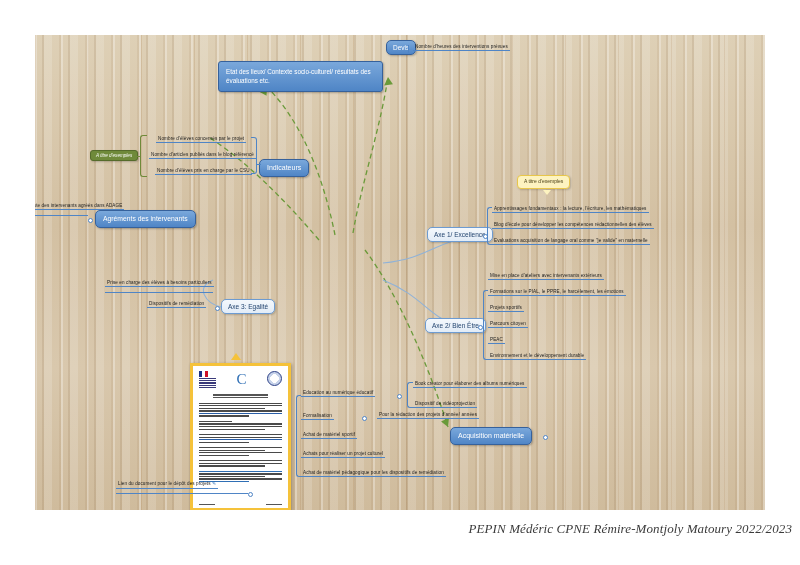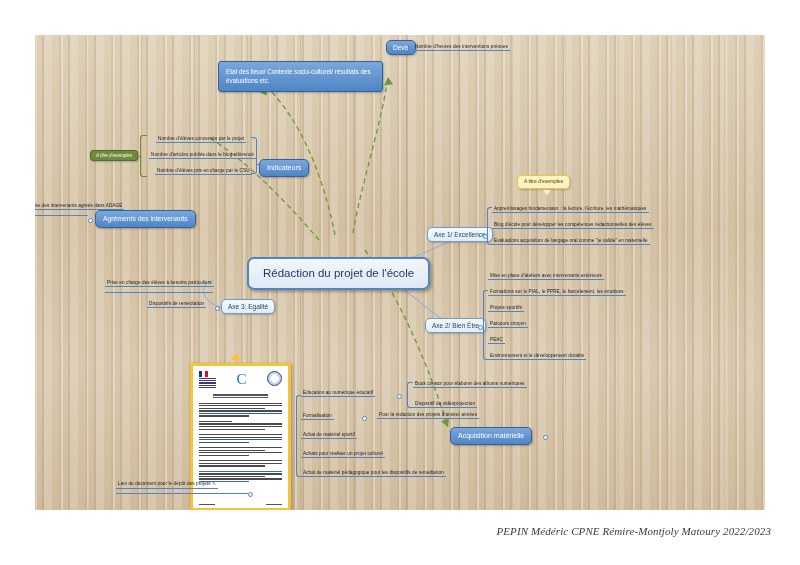--- a/index.html
+++ b/index.html
@@ -209,25 +209,25 @@
 
   
   .bracket {
     position: absolute;
     box-sizing: border-box;
   }
 
   
   #credit {
     position: absolute;
-    right: 29px;
+    right: 8px;
     bottom: 28px;
     font-family: "Liberation Serif", serif;
     font-style: italic;
-    font-size: 11px;
+    font-size: 13px;
     color: #3b3b3b;
     letter-spacing: 0.1px;
   }
 
   
   .dot {
     position: absolute;
     width: 3px; height: 3px;
     border-radius: 50%;
     border: 1px solid #4f85c6;
@@ -300,23 +300,20 @@
 
     <div class="node n-blue" style="left:60px; top:175px; font-size:6.8px; padding:4px 7px;">
       <span>Agréments des intervenants</span>
     </div>
     <div class="dot" style="left:53px; top:183px;"></div>
     <div class="node n-leaf" style="left:-7px; top:168px;">
       <span>Liste des intervenants agréés dans ADAGE</span>
     </div>
     <div class="bracket" style="left:-7px; top:180px; width:60px; height:1px; border-top:1px solid #4f85c6;"></div>
 
-    <div class="node n-central" style="left:212px; top:222px;">
-      <span>Rédaction du projet de l'école</span>
-    </div>
 
     <div class="node n-yellow" style="left:482px; top:140px;">
       <span>A titre d'exemples</span>
     </div>
     <div class="bracket" style="left:508px; top:155px; width:0; height:0; border-left:4px solid transparent; border-right:4px solid transparent; border-top:5px solid #fdf3c0;"></div>
 
     <div class="node n-axis" style="left:392px; top:192px;">
       <span>Axe 1/ Excellence</span>
     </div>
     <div class="dot" style="left:448px; top:199px;"></div>

